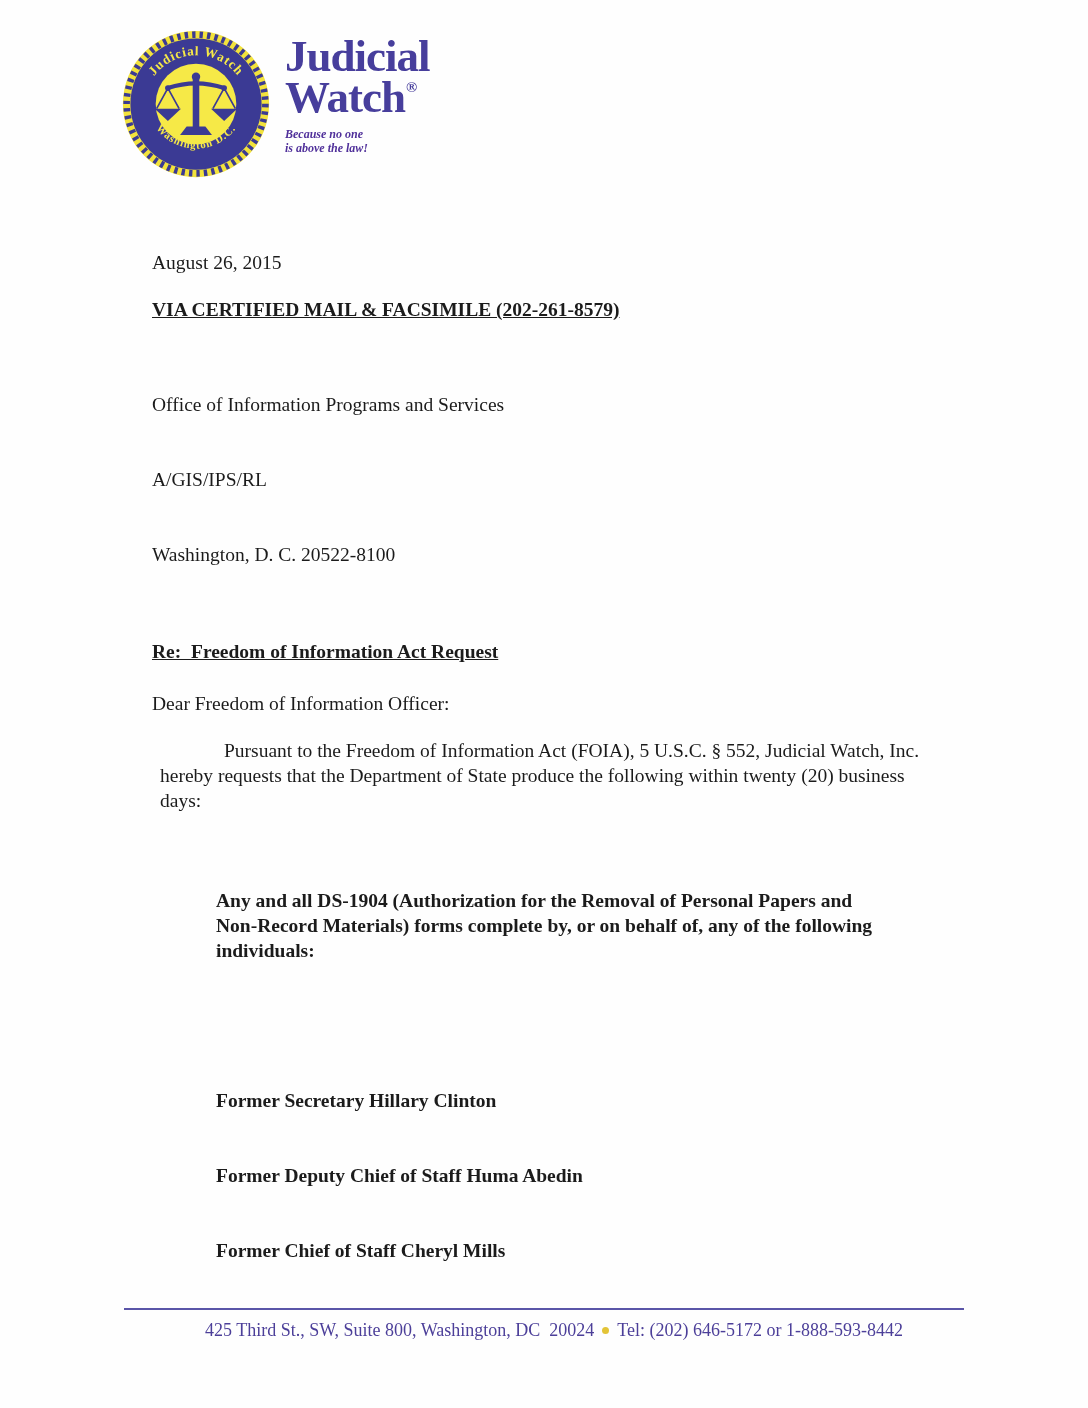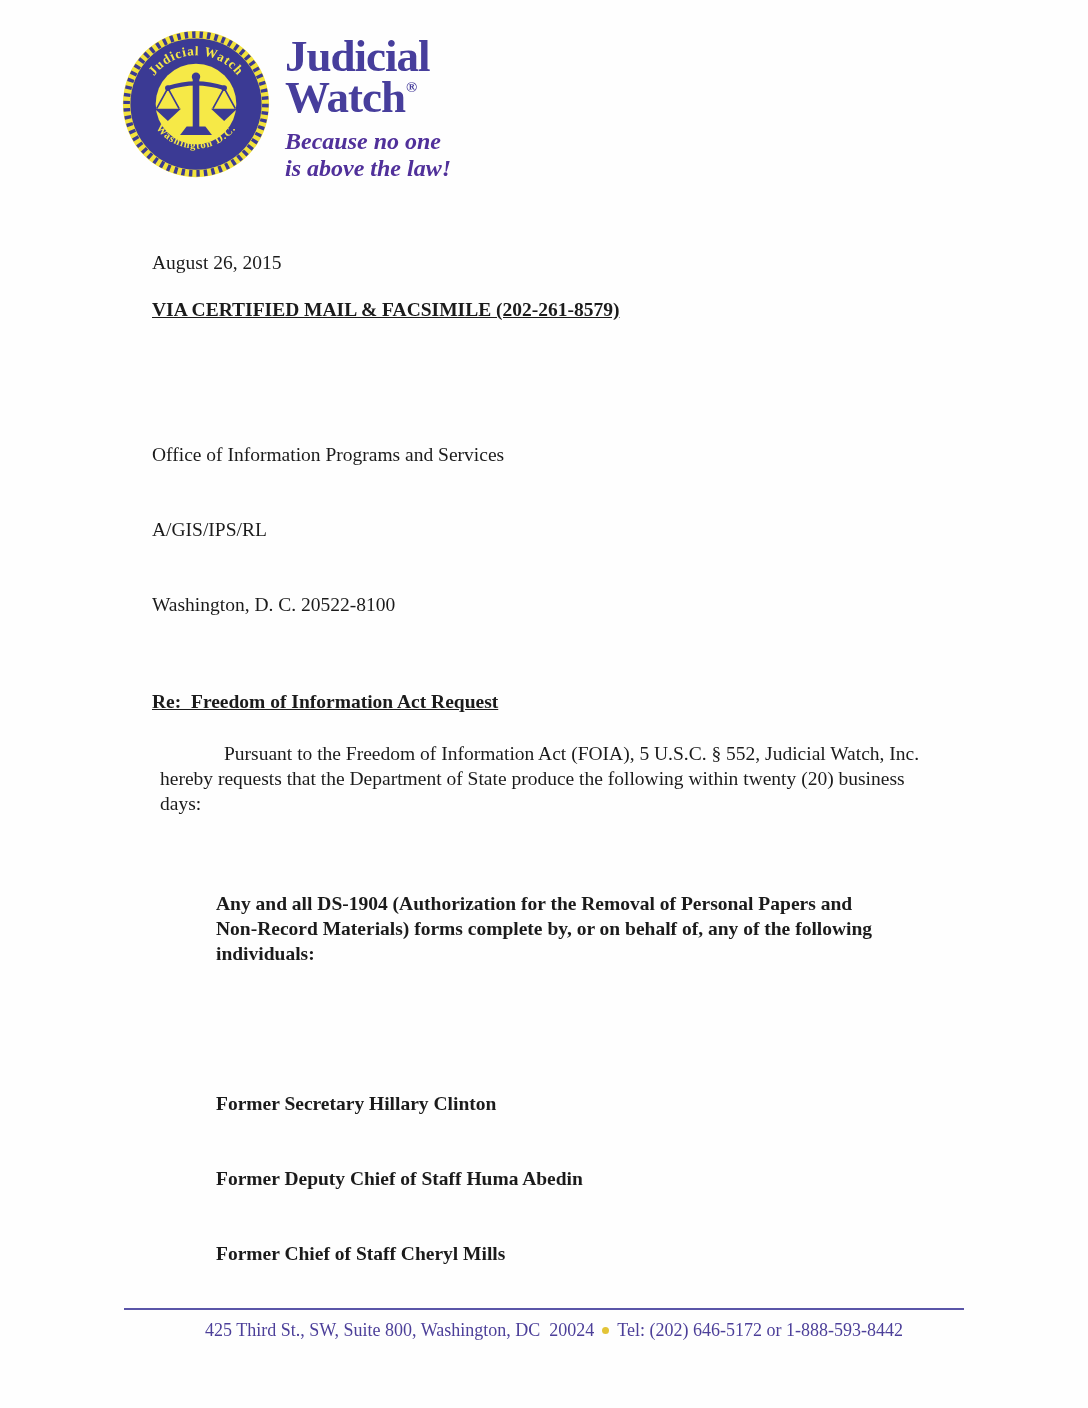--- a/index.html
+++ b/index.html
@@ -32,40 +32,40 @@
     line-height: 0.92;
     letter-spacing: -1px;
     color: #473e9c;
   }
   .wordmark sup { font-size: 15px; font-weight: bold; vertical-align: 20px; margin-left: 1px; }
   .tagline {
     margin-top: 9px;
     font-family: "Liberation Serif", serif;
     font-style: italic;
     font-weight: bold;
-    font-size: 24px;
+    font-size: 12px;
     line-height: 1.15;
     color: #50309a;
   }
 
   
   .letter-body {
     position: absolute;
     left: 152px;
     top: 250px;
     width: 784px;
     font-size: 19.5px;
     line-height: 25px;
   }
   .letter-body p, .letter-body div { white-space: pre-wrap; }
   .date-line { margin-bottom: 22px; }
   .delivery-line {
     font-weight: bold;
     text-decoration: underline;
-    margin-bottom: 70px;
+    margin-bottom: 20px;
   }
   .address-block { margin-bottom: 22px; }
   .re-line {
     font-weight: bold;
     text-decoration: underline;
     margin-bottom: 27px;
   }
   .salutation { margin-bottom: 22px; }
   .para { margin: 0 0 25px 8px; }
   .indent { text-indent: 64px; }
@@ -164,20 +164,21 @@
     <div class="delivery-line">VIA CERTIFIED MAIL &amp; FACSIMILE (202-261-8579)</div>
 
     <div class="address-block">
       <div>Office of Information Programs and Services</div>
       <div>A/GIS/IPS/RL</div>
       <div>Washington, D. C. 20522-8100</div>
     </div>
 
     <div class="re-line">Re:  Freedom of Information Act Request</div>
 
+    <div class="salutation">Dear Freedom of Information Officer:</div>
 
     <p class="para indent">Pursuant to the Freedom of Information Act (FOIA), 5 U.S.C. § 552, Judicial Watch, Inc. hereby requests that the Department of State produce the following within twenty (20) business days:</p>
 
     <div class="blockquote">
       <p class="request-intro">Any and all DS-1904 (Authorization for the Removal of Personal Papers and Non-Record Materials) forms complete by, or on behalf of, any of the following individuals:</p>
       <div>
         <div>Former Secretary Hillary Clinton</div>
         <div>Former Deputy Chief of Staff Huma Abedin</div>
         <div>Former Chief of Staff Cheryl Mills</div>
         

